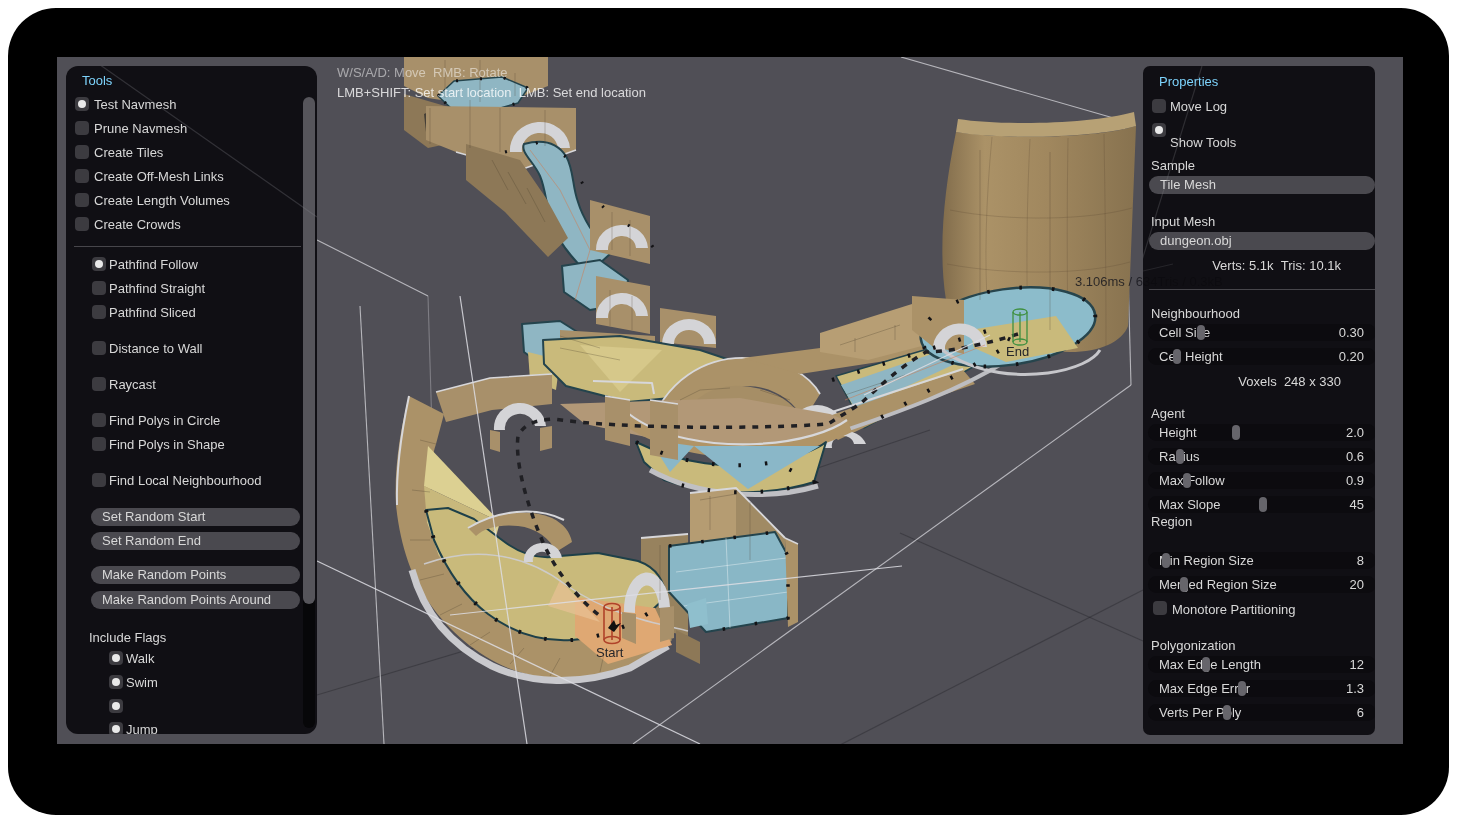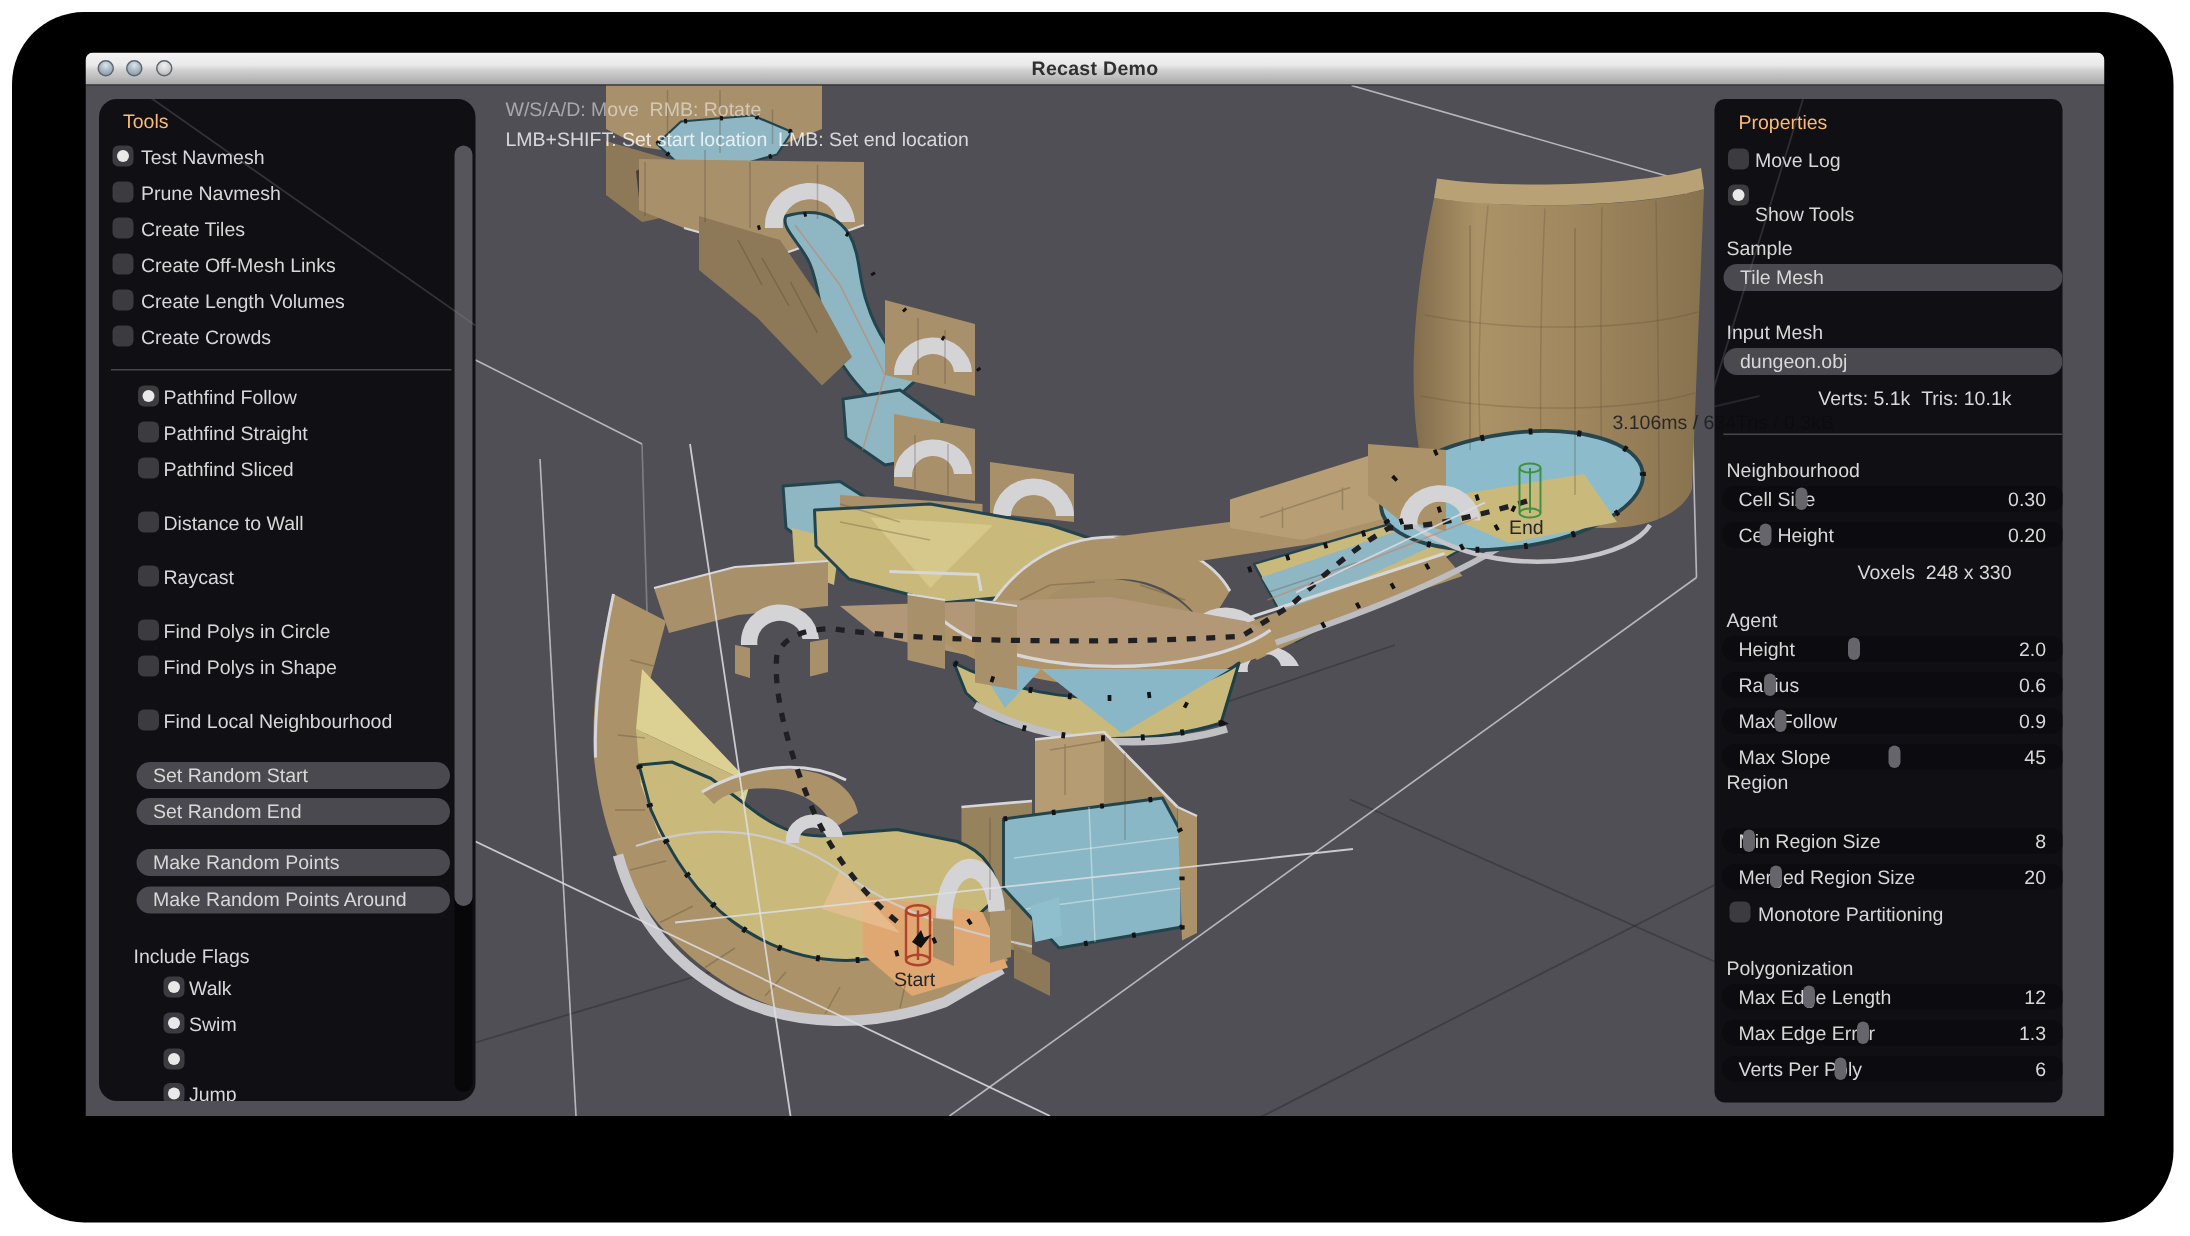--- a/index.html
+++ b/index.html
@@ -8,40 +8,34 @@
 #window{position:absolute;left:57px;top:35px;width:1346px;height:709px;border-radius:5px 5px 0 0;overflow:hidden;}
 #titlebar{position:absolute;left:0;top:0;width:100%;height:22px;background:linear-gradient(#f4f4f4 0%,#e9e9e9 40%,#d2d2d2 55%,#bcbcbc 80%,#a9a9a9 100%);border-bottom:1px solid #515151;}
 #title{position:absolute;left:0;right:0;top:3px;text-align:center;font-size:13px;font-weight:700;color:#303030;letter-spacing:0.2px;}
 .tl{position:absolute;top:5px;width:11px;height:11px;border-radius:50%;border:1px solid #5d646c;background:radial-gradient(circle at 50% 28%, #dde5ea 0%, #a9b9c6 48%, #7e92a4 100%);}
 #viewport{position:absolute;left:0;top:22px;width:1346px;height:687px;background:#504f56;}
 svg#scene{position:absolute;left:0;top:0;}
 .panel{position:absolute;background:rgba(11,10,14,0.92);overflow:hidden;}
 #lpanel{left:9px;top:9px;width:251px;height:668px;border-radius:12px;}
 #rpanel{left:1086px;top:9px;width:232px;height:669px;border-radius:7px;}
 .ptxt{position:absolute;font-size:13px;color:#d8d8d8;white-space:nowrap;line-height:13px;}
-.phead{color:#fdba74;}
+.phead{color:#7dd3fc;}
 .cb{position:absolute;width:14px;height:14px;border-radius:4px;background:#3c3b40;}
 .cb.on:after{content:"";position:absolute;left:3px;top:3px;width:8px;height:8px;border-radius:50%;background:#e9e9e9;}
 .pill{position:absolute;height:18px;border-radius:9px;background:#4a494f;color:#d8d8d8;font-size:13px;line-height:18px;padding-left:11px;}
 .slider{position:absolute;height:17px;border-radius:8.5px;background:#0c0b0f;color:#d8d8d8;font-size:13px;}
 .slider .lab{position:absolute;left:11px;top:2px;line-height:13px;}
 .slider .val{position:absolute;right:12px;top:2px;line-height:13px;}
 .slider .knob{position:absolute;top:1px;width:8px;height:15px;border-radius:4px;background:#66656b;}
 .ovl{position:absolute;font-size:13px;white-space:nowrap;}
 </style>
 </head>
 <body>
 <div id="shadow"></div>
 <div id="window">
-  <div id="titlebar">
-    <div class="tl" style="left:7.5px;"></div>
-    <div class="tl" style="left:27px;"></div>
-    <div class="tl" style="left:47px;background:radial-gradient(circle at 50% 30%, #f0f0f0 0%, #d5d5d5 48%, #a9a9a9 100%);"></div>
-    <div id="title">Recast Demo</div>
-  </div>
   <div id="viewport">
     <svg id="scene" width="1346" height="687" viewBox="57 57 1346 687">
 <defs>
 <linearGradient id="cyl" x1="0" y1="0" x2="1" y2="0">
 <stop offset="0" stop-color="#826d4c"></stop>
             <stop offset="0.22" stop-color="#ab9267"></stop>
             <stop offset="0.55" stop-color="#a0875e"></stop>
             <stop offset="1" stop-color="#87724f"></stop>
 </linearGradient>
 </defs>

